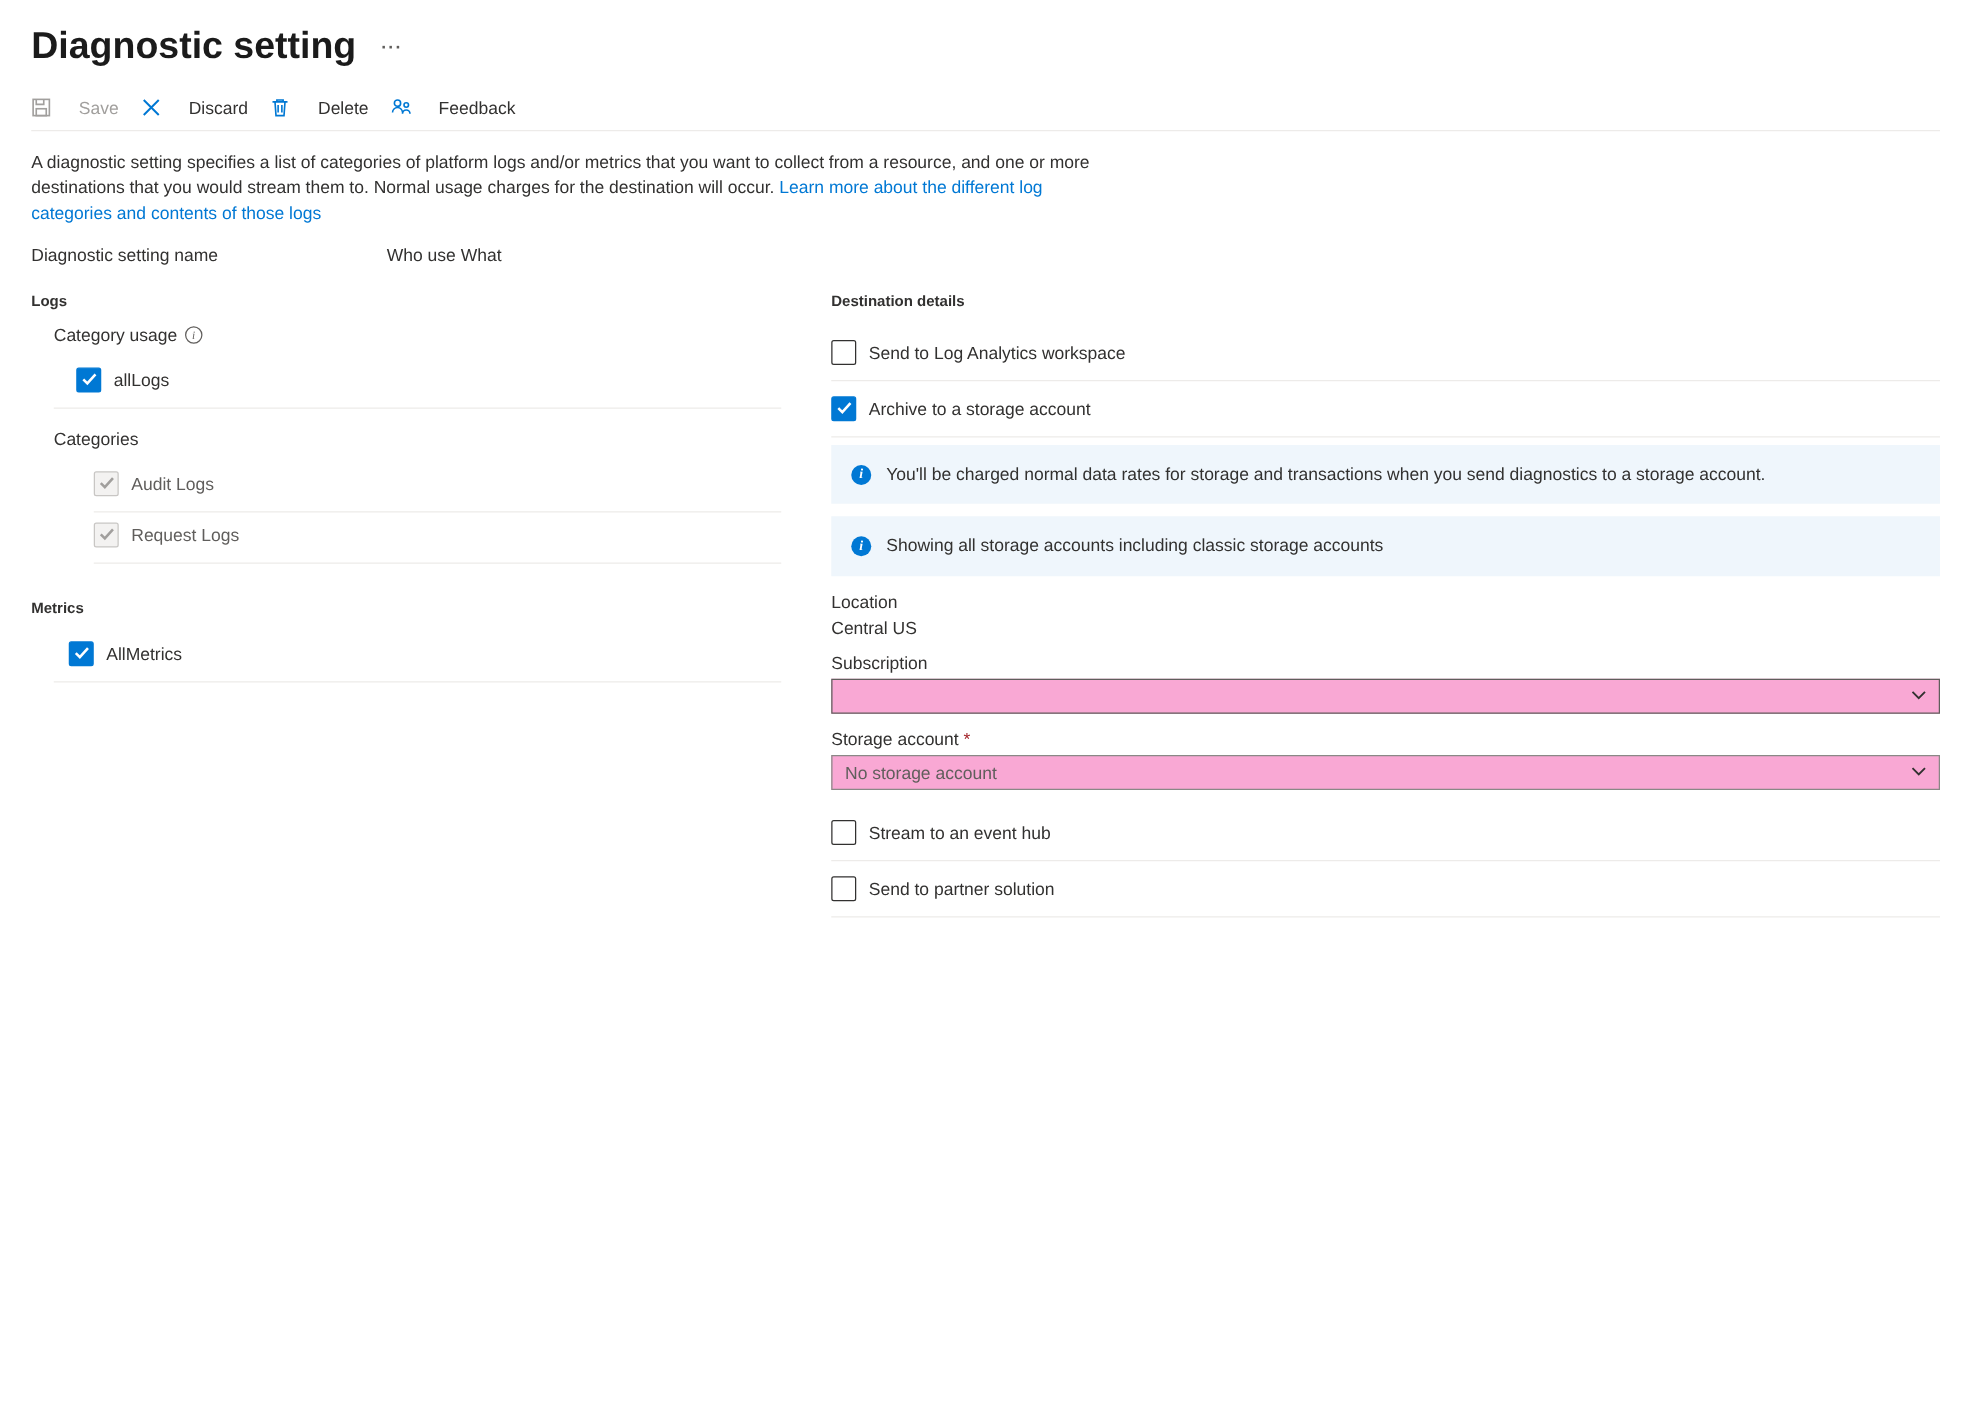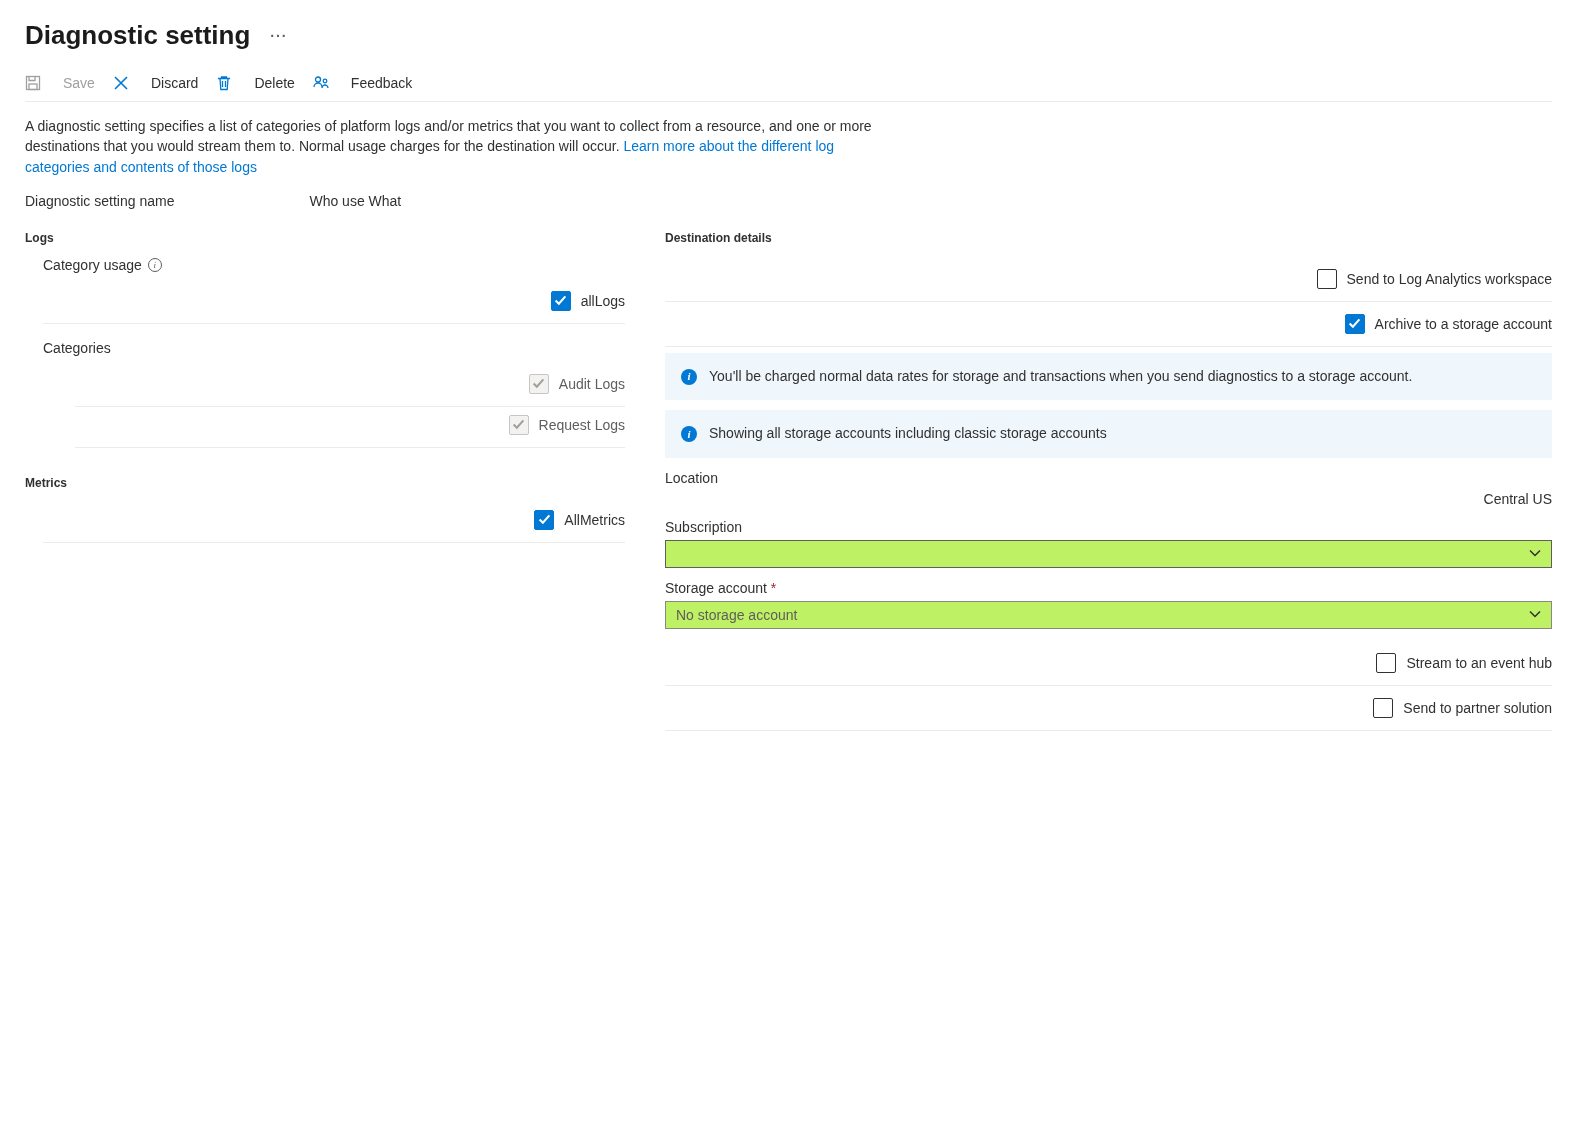--- a/index.html
+++ b/index.html
@@ -4,21 +4,21 @@
   <style>
     * { box-sizing: border-box; margin: 0; padding: 0; }
     body {
       font-family: 'Segoe UI', -apple-system, sans-serif;
       font-size: 14px;
       color: #323130;
       background: #fff;
       padding: 20px 25px;
     }
     .header { margin-bottom: 18px; display: flex; align-items: center; gap: 20px; }
-    .page-title { font-size: 26px; font-weight: 600; color: #1b1b1b; }
+    .page-title { font-size: 30px; font-weight: 600; color: #1b1b1b; }
     .more-icon { color: #605e5c; font-weight: bold; letter-spacing: 1px; cursor: pointer; }
     .toolbar {
       display: flex; align-items: center; gap: 18px;
       padding: 6px 0 10px 0;
       border-bottom: 1px solid #edebe9;
       margin-bottom: 14px;
     }
     .tool-btn { display: inline-flex; align-items: center; gap: 22px; cursor: pointer; color: #323130; }
     .tool-btn.disabled { color: #a19f9d; cursor: default; }
     .tool-btn svg { width: 16px; height: 16px; flex-shrink: 0; }
@@ -31,21 +31,21 @@
     .cols { display: flex; gap: 40px; }
     .left { flex: 0 0 600px; }
     .right { flex: 1; min-width: 560px; }
     .sec-h { font-weight: 600; font-size: 12px; margin-bottom: 12px; }
     .sub-h { font-weight: 400; color: #323130; margin: 8px 0 10px 18px; display: flex; align-items: center; gap: 6px; }
     .info-circle {
       width: 14px; height: 14px; border: 1px solid #605e5c; border-radius: 50%;
       display: inline-flex; align-items: center; justify-content: center;
       font-size: 9px; color: #605e5c; font-style: italic; font-family: Georgia, serif;
     }
-    .chk-row { display: flex; align-items: center; gap: 10px; padding: 8px 0 12px 36px; justify-content: flex-end; }
+    .chk-row { display: flex; align-items: center; gap: 10px; padding: 8px 0 12px 36px; }
     .chk-row.indent2 { padding-left: 50px; }
     .chk-row.dest { padding-left: 0; padding-top: 12px; padding-bottom: 12px; }
     .chk {
       width: 20px; height: 20px; border: 1px solid #323130; border-radius: 2px;
       display: inline-flex; align-items: center; justify-content: center; cursor: pointer;
       flex-shrink: 0;
     }
     .chk.checked { background: #0078d4; border-color: #0078d4; }
     .chk.checked svg { color: #fff; }
     .chk.disabled { border-color: #c8c6c4; background: #f3f2f1; cursor: default; }
@@ -60,26 +60,26 @@
       display: flex; gap: 12px; align-items: flex-start; line-height: 1.4;
     }
     .infobox .ic {
       width: 16px; height: 16px; background: #0078d4; border-radius: 50%;
       color: #fff; font-weight: bold; font-size: 11px; font-style: italic;
       display: inline-flex; align-items: center; justify-content: center;
       flex-shrink: 0; margin-top: 2px; font-family: Georgia, serif;
     }
     .field-block { margin: 12px 0; }
     .field-label { margin-bottom: 5px; color: #323130; }
-    .field-value { color: #323130; text-align: right; }
+    .field-value { color: #323130; }
     .req { color: #a4262c; }
     .select-box {
       border: 1px solid #605e5c; padding: 5px 10px;
       display: flex; align-items: center; justify-content: space-between;
-      cursor: pointer; background: #bef264; min-height: 28px;
+      cursor: pointer; background: #f9a8d4; min-height: 28px;
     }
     .select-box.dim { color: #605e5c; border-color: #8a8886; }
     .select-box .chev { color: #323130; }
     .select-box .chev svg { width: 12px; height: 12px; }
     .archive-inner { padding-left: 0; margin-top: 6px; margin-bottom: 10px; }
   </style>
 </head>
 <body>
 
 <div class="header">

